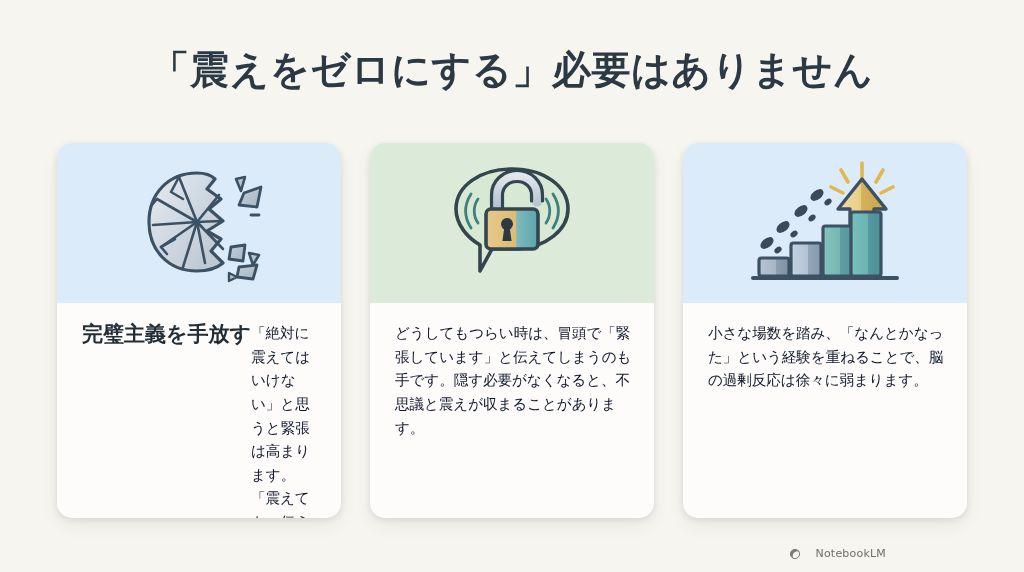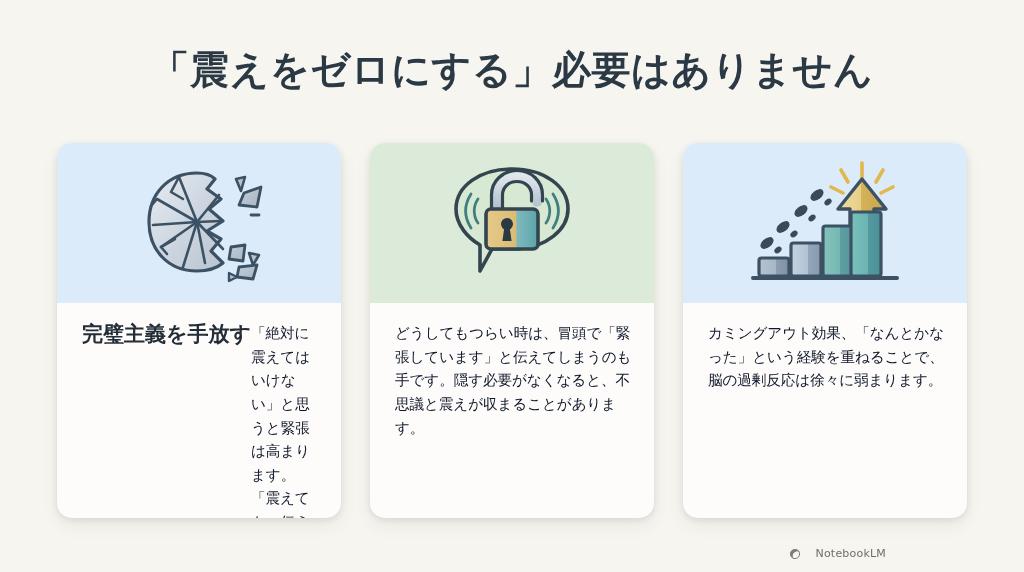--- a/index.html
+++ b/index.html
@@ -279,21 +279,21 @@
             <rect x="14" y="101" width="30" height="18" rx="2.5" fill="url(#bar1)" stroke="#3c5264" stroke-width="3.2"></rect>
             <rect x="46" y="86" width="30" height="33" rx="2.5" fill="url(#bar2)" stroke="#3c5264" stroke-width="3.2"></rect>
             <rect x="78" y="69" width="30" height="50" rx="2.5" fill="url(#bar3)" stroke="#3c5264" stroke-width="3.2"></rect>
             <rect x="106" y="55" width="30" height="64" rx="2.5" fill="url(#bar4)" stroke="#3c5264" stroke-width="3.2"></rect>
 
             <path d="M8 121 L152 121" stroke="#3c5264" stroke-width="4" stroke-linecap="round"></path>
           </svg>
         </span>
       </div>
       <div class="card-body">
-        <div class="card-text">カミングアウト効果、「なんとかなった」という経験を重ねることで、脳の過剰反応は徐々に弱まります。</div>
+        <div class="card-text">小さな場数を踏み、「なんとかなった」という経験を重ねることで、脳の過剰反応は徐々に弱まります。</div>
       </div>
     </div>
 
   </div>
 
   <div class="brand">
     <span>
       <svg width="12" height="12" viewBox="0 0 12 12">
         <path d="M6 1.4 C3.2 1.4 1.4 3.3 1.4 6 C1.4 8.1 2.7 9.8 4.6 10.4
                  C3.9 9.4 3.6 8.2 3.8 7 C4.1 5.1 5.6 3.7 7.5 3.4

